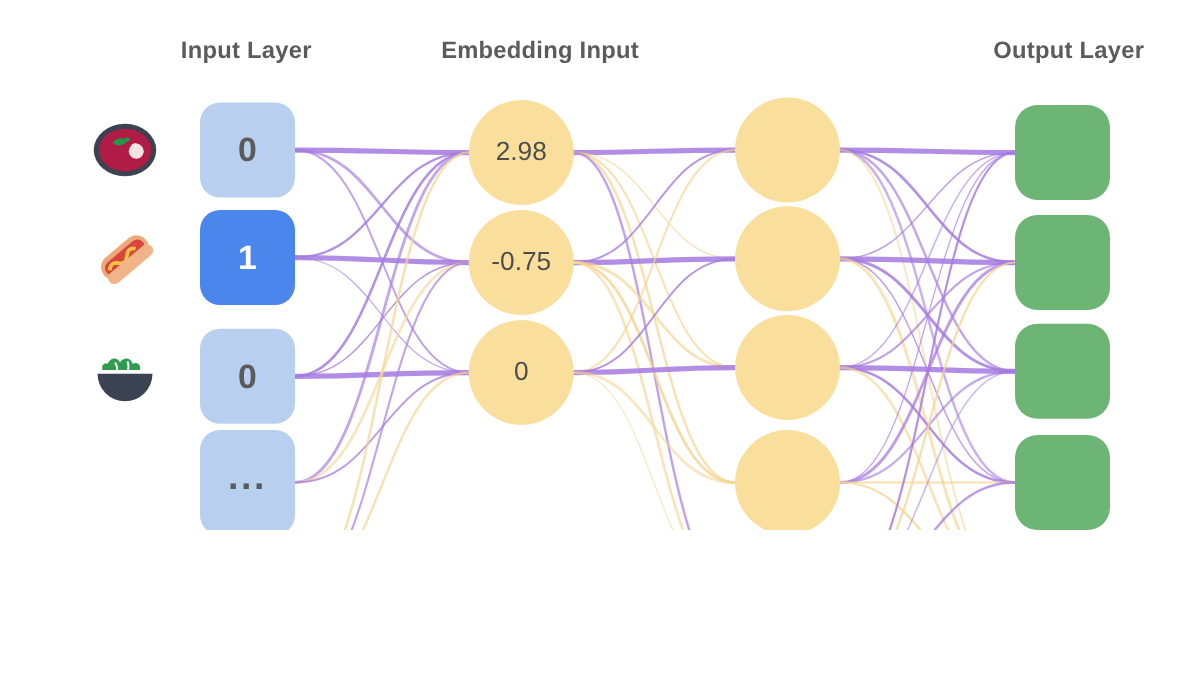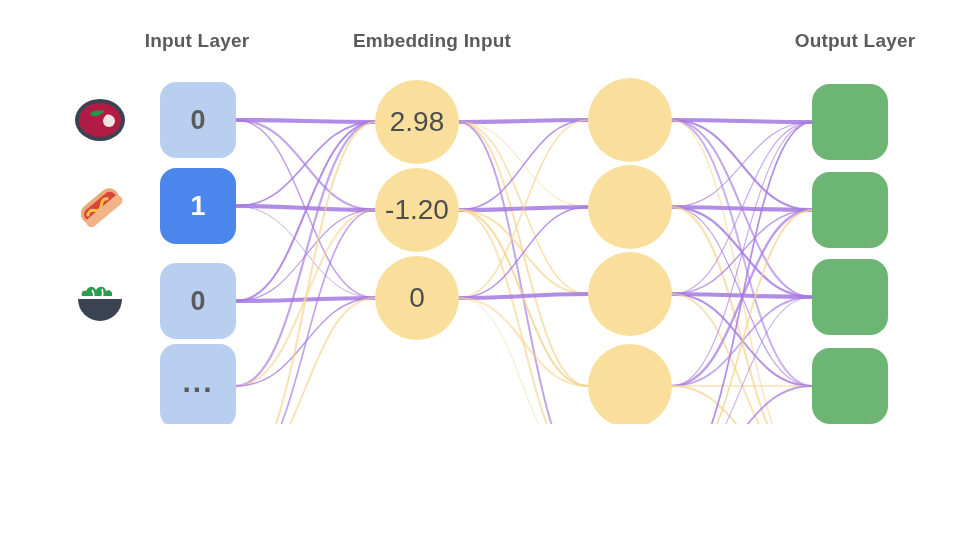--- a/index.html
+++ b/index.html
@@ -85,21 +85,21 @@
   
   .circle-node {
     position: absolute;
     width: 84px;
     height: 84px;
     border-radius: 50%;
     background: #f9df9b;
     display: flex;
     align-items: center;
     justify-content: center;
-    font-size: 28px;
+    font-size: 21px;
     color: #4d4d4d;
     font-family: "Liberation Sans", sans-serif;
   }
 
   
   .output-node {
     position: absolute;
     width: 76px;
     height: 76px;
     border-radius: 18px;
@@ -216,21 +216,21 @@
               <path d="M26 18c4-1 8 0 10 2-3 2-7 2-10-2z" fill="#4e9c5c"></path>
               <path d="M24 24v16M31 24v17M38 25v15" stroke="#d9a856" stroke-width="2" fill="none"></path>
             </g>
           </svg></div>
         <div class="input-box">0</div>
       </div>
     </div>
 
   <div id="embedding-layer-group">
       <div class="circle-node" style="left: 375px; top: 80px;">2.98</div>
-      <div class="circle-node" style="left: 375px; top: 168px;">-1.20</div>
+      <div class="circle-node" style="left: 375px; top: 168px;">-0.75</div>
       <div class="circle-node" style="left: 375px; top: 256px;">0</div>
     </div>
 
   <div id="hidden-layer-group">
       <div class="circle-node" style="left: 588px; top: 78px;"></div>
       <div class="circle-node" style="left: 588px; top: 165px;"></div>
       <div class="circle-node" style="left: 588px; top: 252px;"></div>
       <div class="circle-node" style="left: 588px; top: 344px;"></div>
       <div class="circle-node" style="left: 588px; top: 434px;"></div>
     </div>

